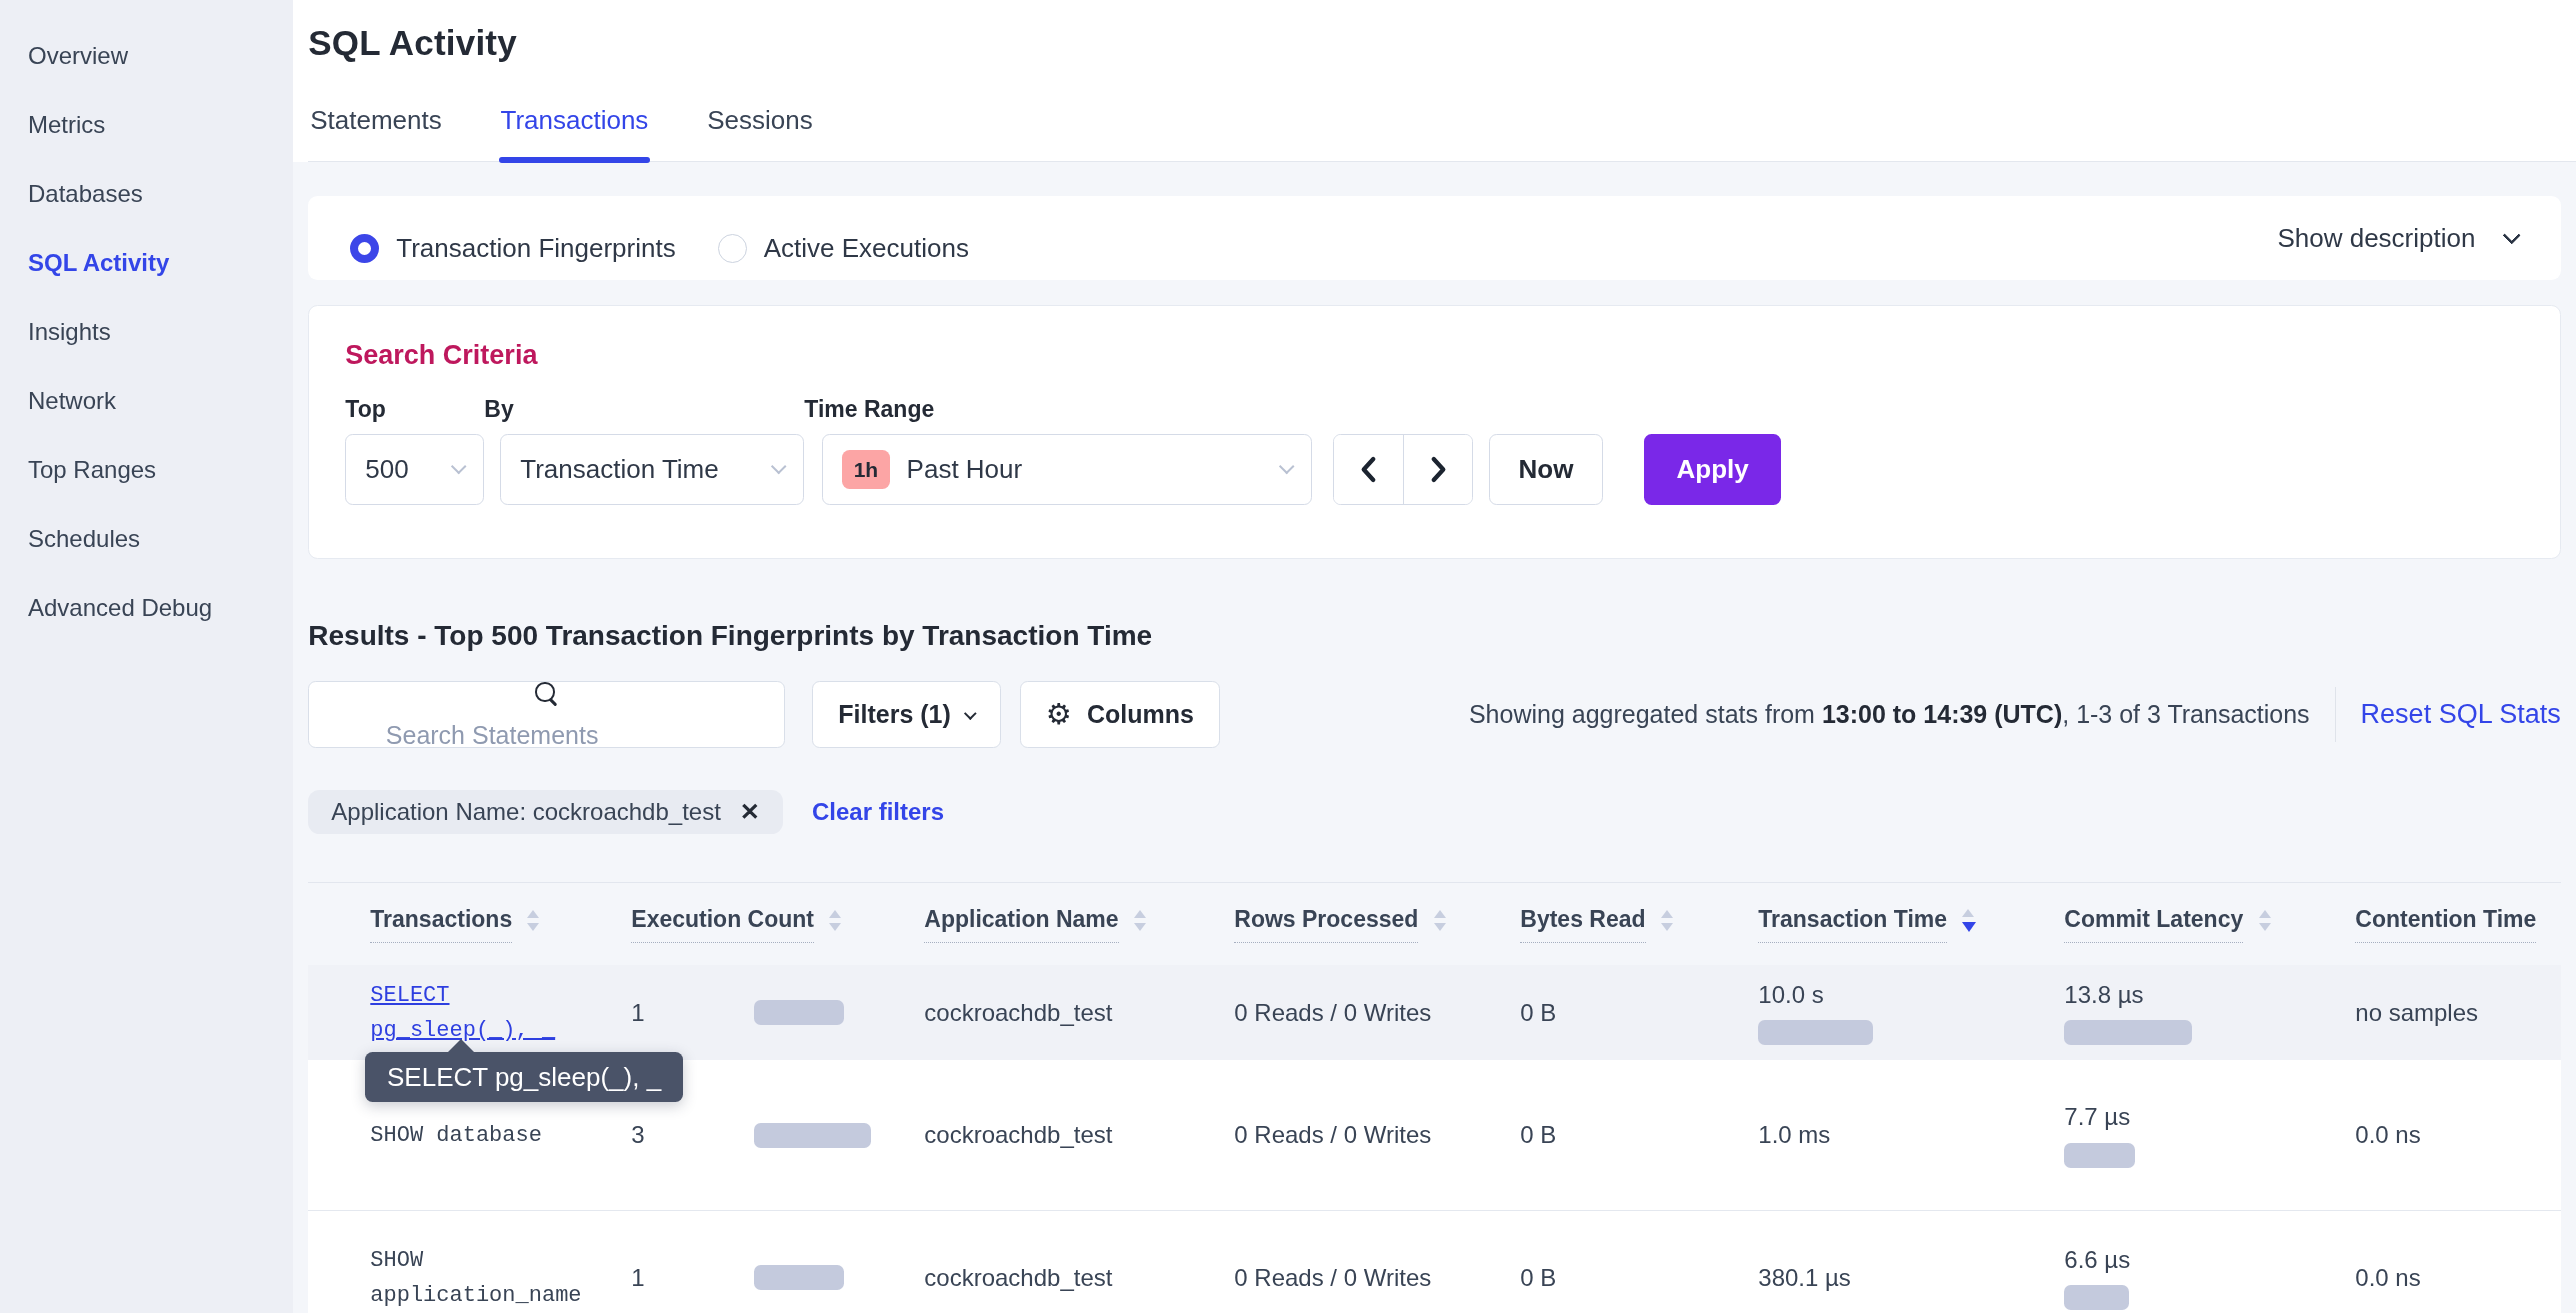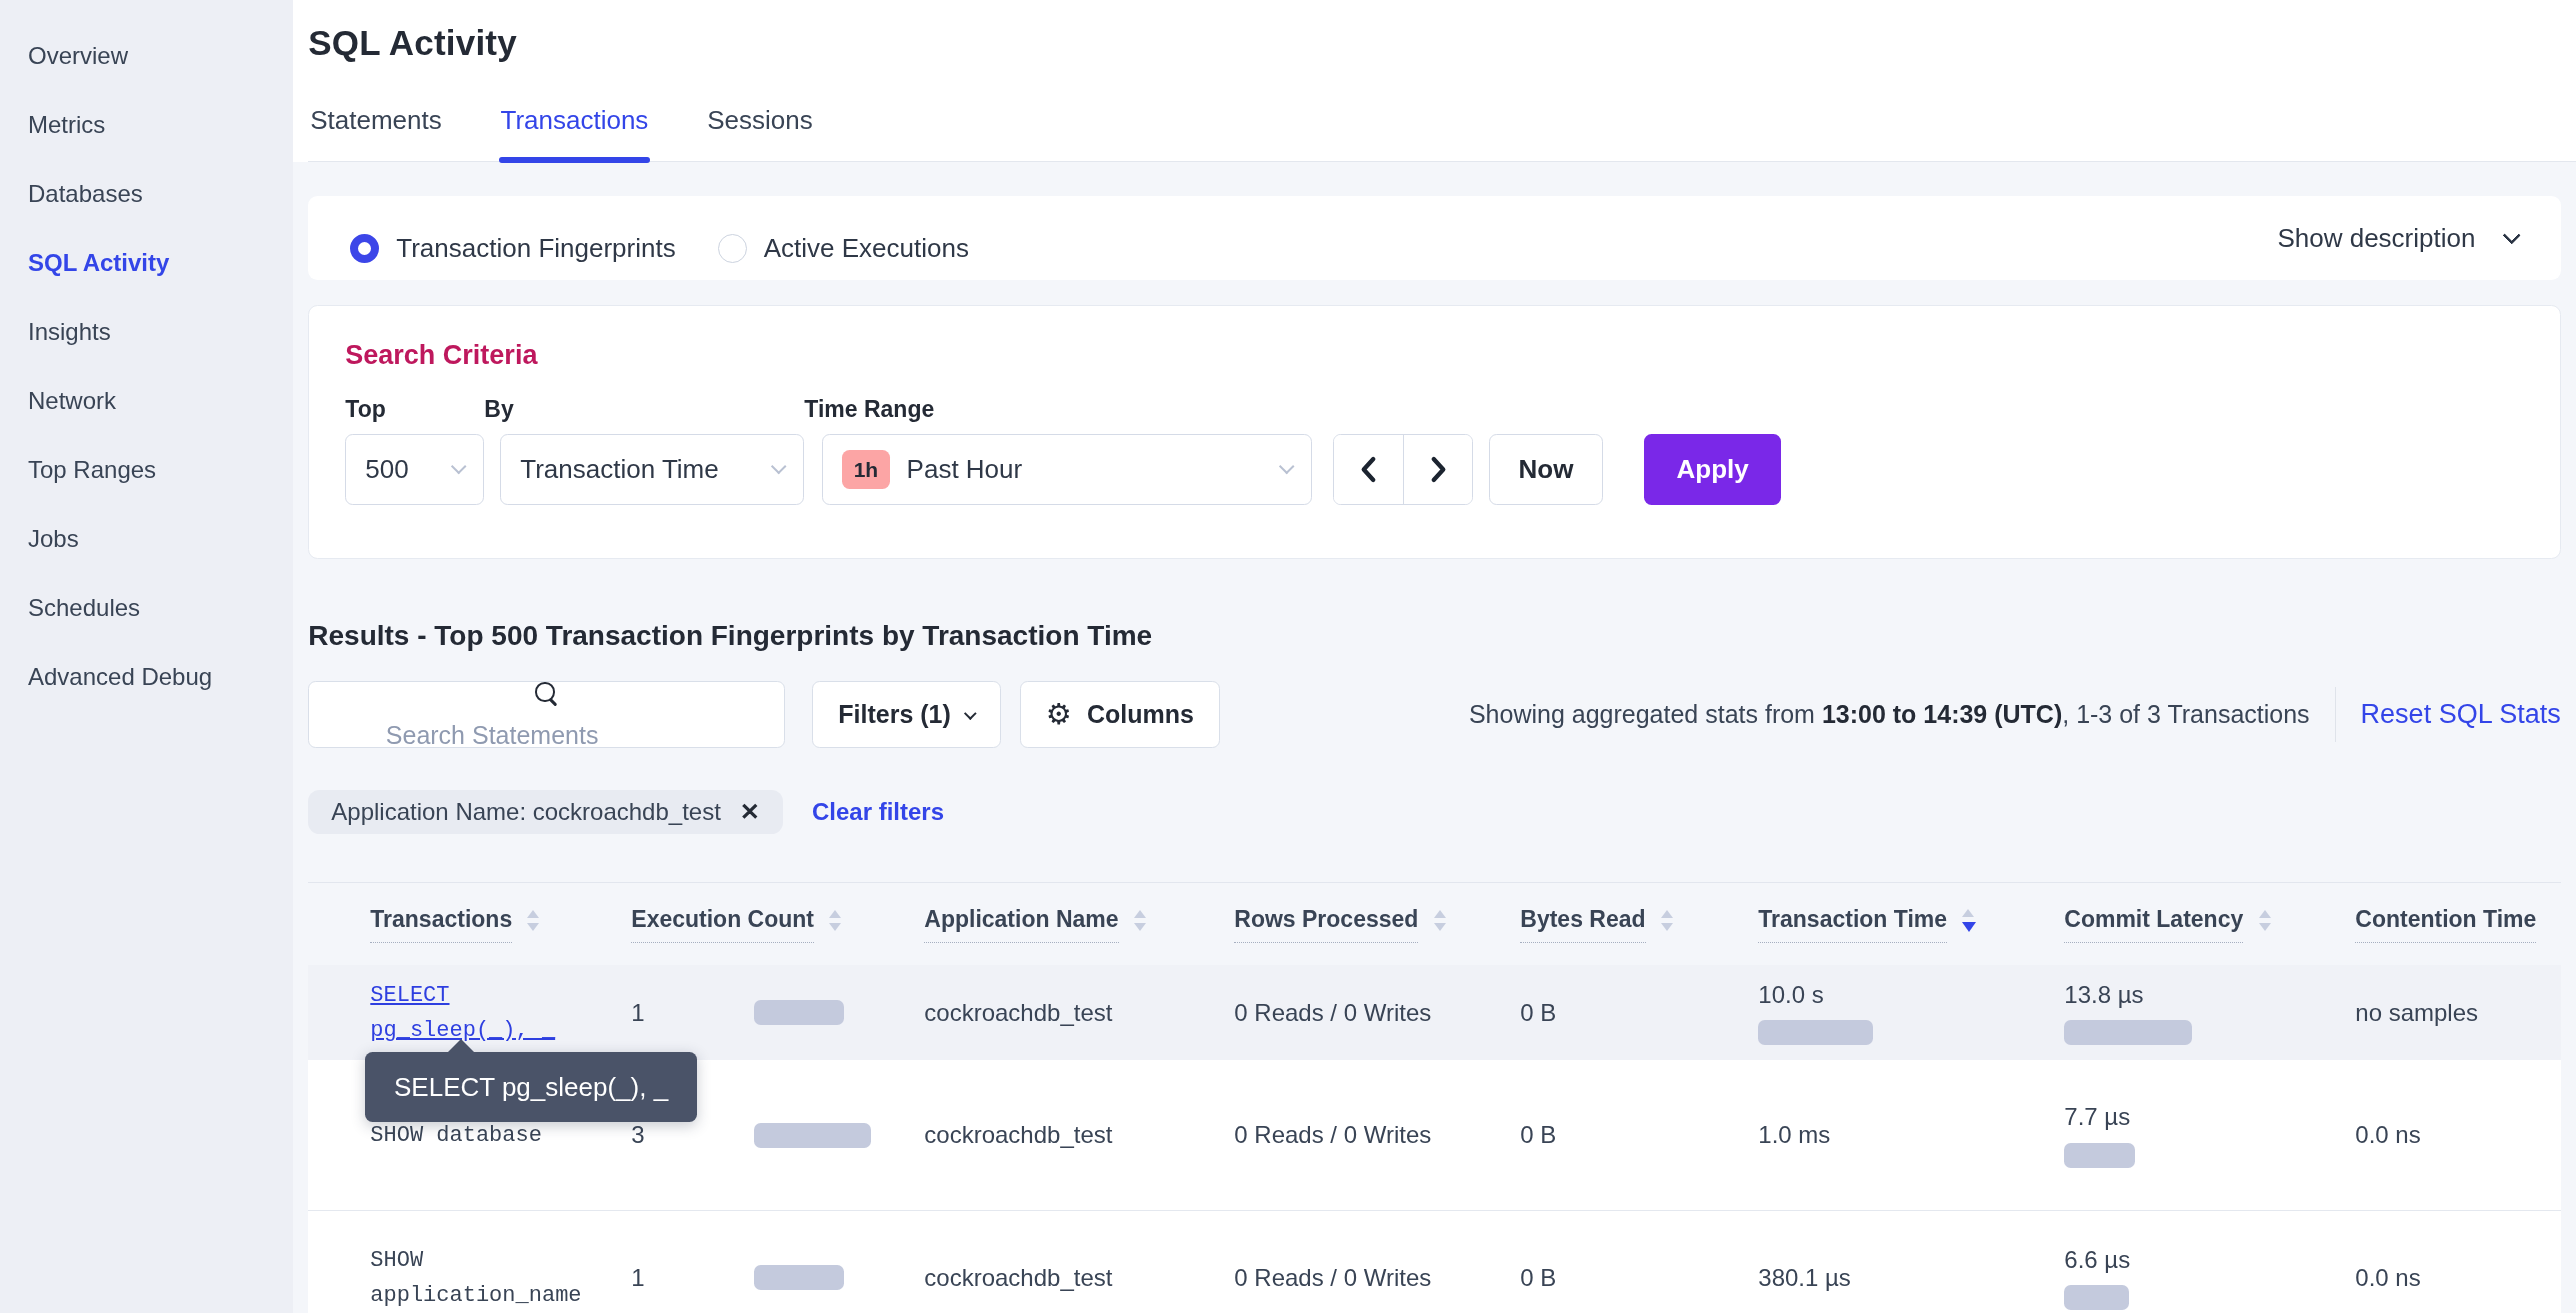--- a/index.html
+++ b/index.html
@@ -120,42 +120,41 @@
   .cell { font-size:24px; color:#394455; }
   .cell-txn { font-family:"Liberation Mono", monospace; font-size:22px; line-height:35px; color:#394455; }
   .txn-link { color:#2e3fe0; text-decoration:underline; cursor:pointer; }
   .exec { display:flex; align-items:center; }
   .exec .num { width:123px; font-size:24px; }
   .bar { height:25px; border-radius:6.7px; background:#c4cadd; }
   .metric { display:flex; flex-direction:column; gap:11.4px; }
 
   
   .tooltip { position:absolute; left:365px; top:1052px; z-index:10; background:#4a5368;
-             color:#fff; font-size:26px; border-radius:7.6px; height:70px; display:flex;
-             align-items:center; padding:0 29px; white-space:nowrap;
+             color:#fff; font-size:26px; border-radius:7.6px; height:50px; display:flex;
+             align-items:center; padding:0 22px; white-space:nowrap;
              box-shadow:0 3.8px 13.3px rgba(40,48,70,.25); }
   .tooltip::before { content:""; position:absolute; top:-13.3px; left:82px; width:0; height:0;
                      border-left:14.3px solid transparent; border-right:14.3px solid transparent;
                      border-bottom:14.3px solid #4a5368; }
   .chev-svg { display:block; }
 </style>
 </head>
 <body>
 
 <div class="app">
 
   <nav class="sidebar">
     <div class="nav-item">Overview</div>
     <div class="nav-item">Metrics</div>
     <div class="nav-item">Databases</div>
     <div class="nav-item active">SQL Activity</div>
     <div class="nav-item">Insights</div>
     <div class="nav-item">Network</div>
     <div class="nav-item">Top Ranges</div>
-    <div class="nav-item">Jobs</div>
     <div class="nav-item">Schedules</div>
     <div class="nav-item">Advanced Debug</div>
   </nav>
 
   <div class="main">
 
     <div class="topbar">
       <div class="page-title">SQL Activity</div>
       <div class="tabs">
         <div class="tab">Statements</div>

